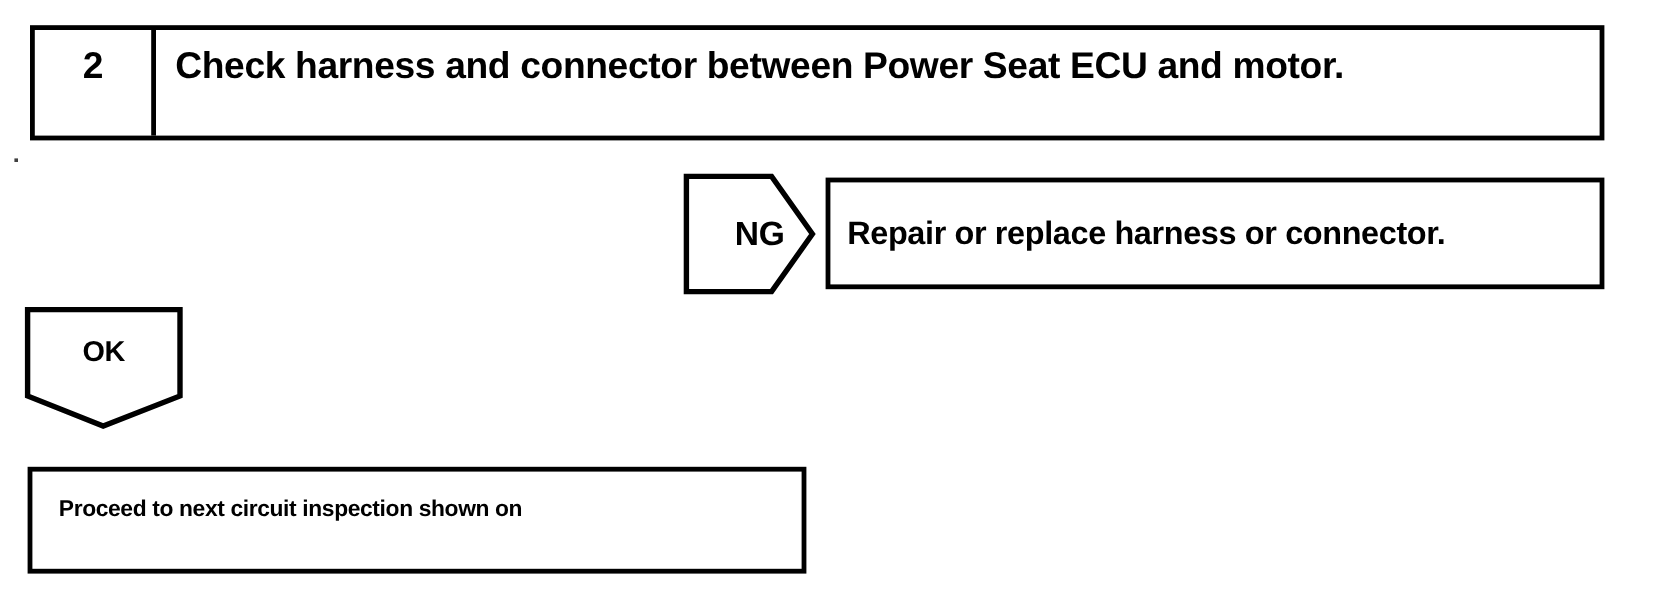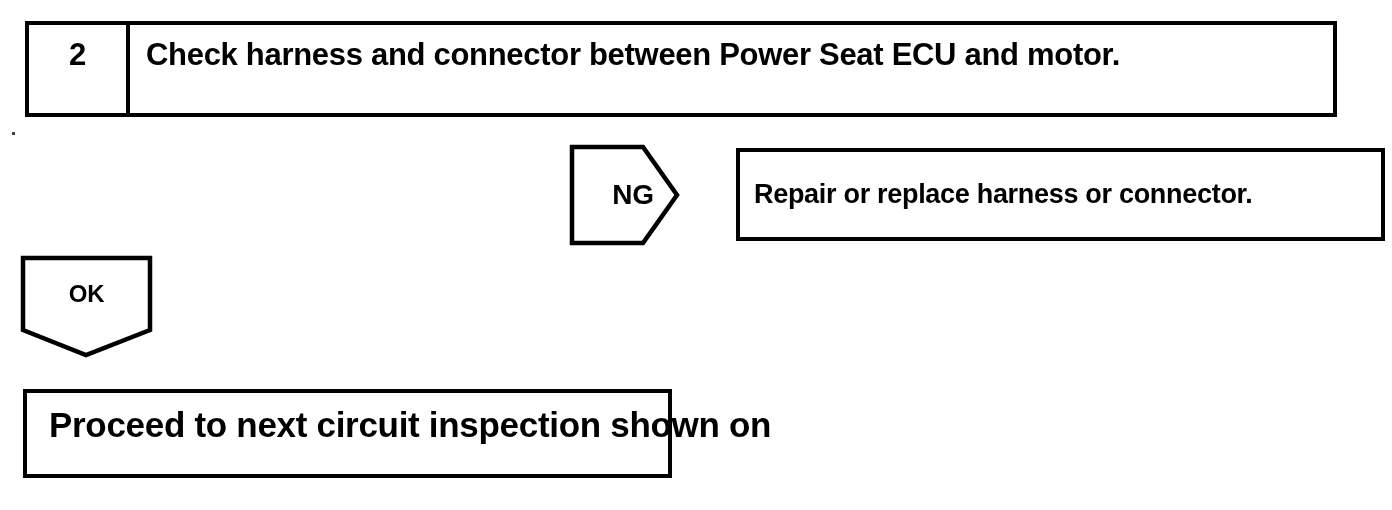--- a/index.html
+++ b/index.html
@@ -83,21 +83,20 @@
     width: 649px;
     height: 93px;
     border: 4px solid #000000;
     box-sizing: border-box;
     display: flex;
     align-items: center;
     padding-left: 14px;
     background: #ffffff;
     font-size: 27px;
     line-height: 1;
-    margin-left: 48px;
   }
 
   
   .ok-shape {
     position: absolute;
     left: 16px;
     top: 251px;
     width: 145px;
     height: 112px;
   }
@@ -115,21 +114,21 @@
   .proceed-box {
     position: absolute;
     left: 23px;
     top: 389px;
     width: 649px;
     height: 89px;
     border: 4px solid #000000;
     box-sizing: border-box;
     padding: 17px 0 0 22px;
     background: #ffffff;
-    font-size: 35px;
+    font-size: 19px;
     line-height: 29px;
   }
   .proceed-box .line {
     font-weight: 700;
     letter-spacing: -0.3px;
     white-space: nowrap;
   }
 
   .shape-poly {
     fill: #ffffff;

